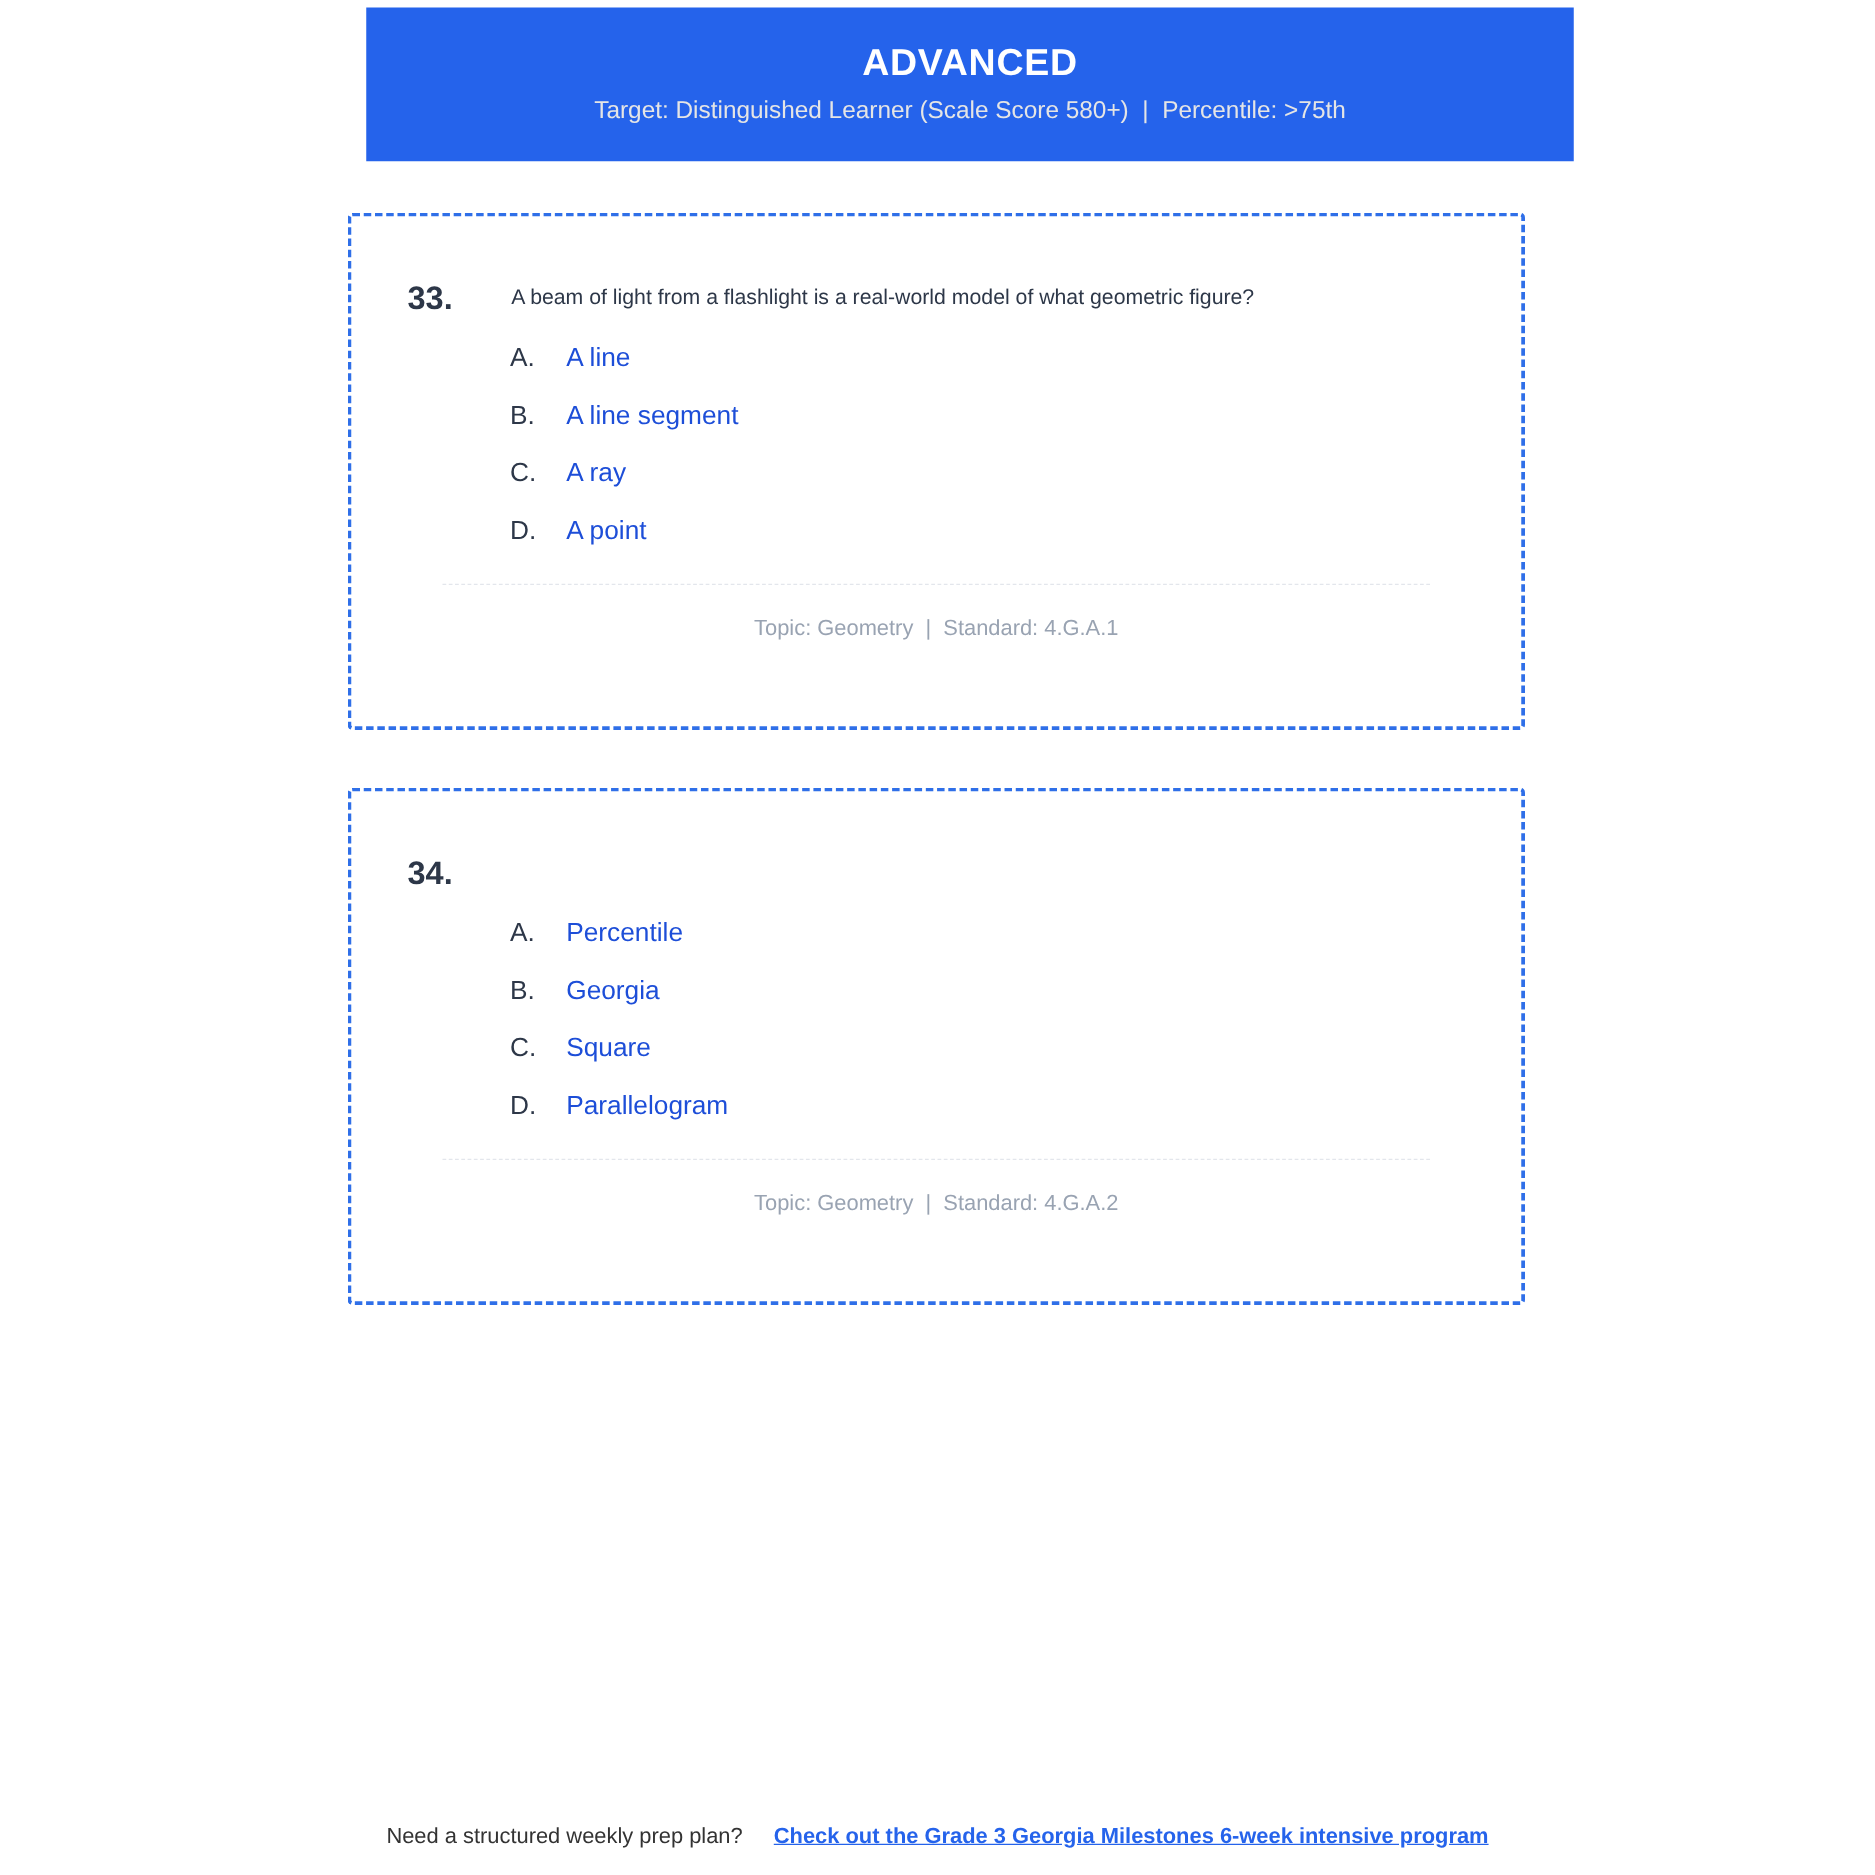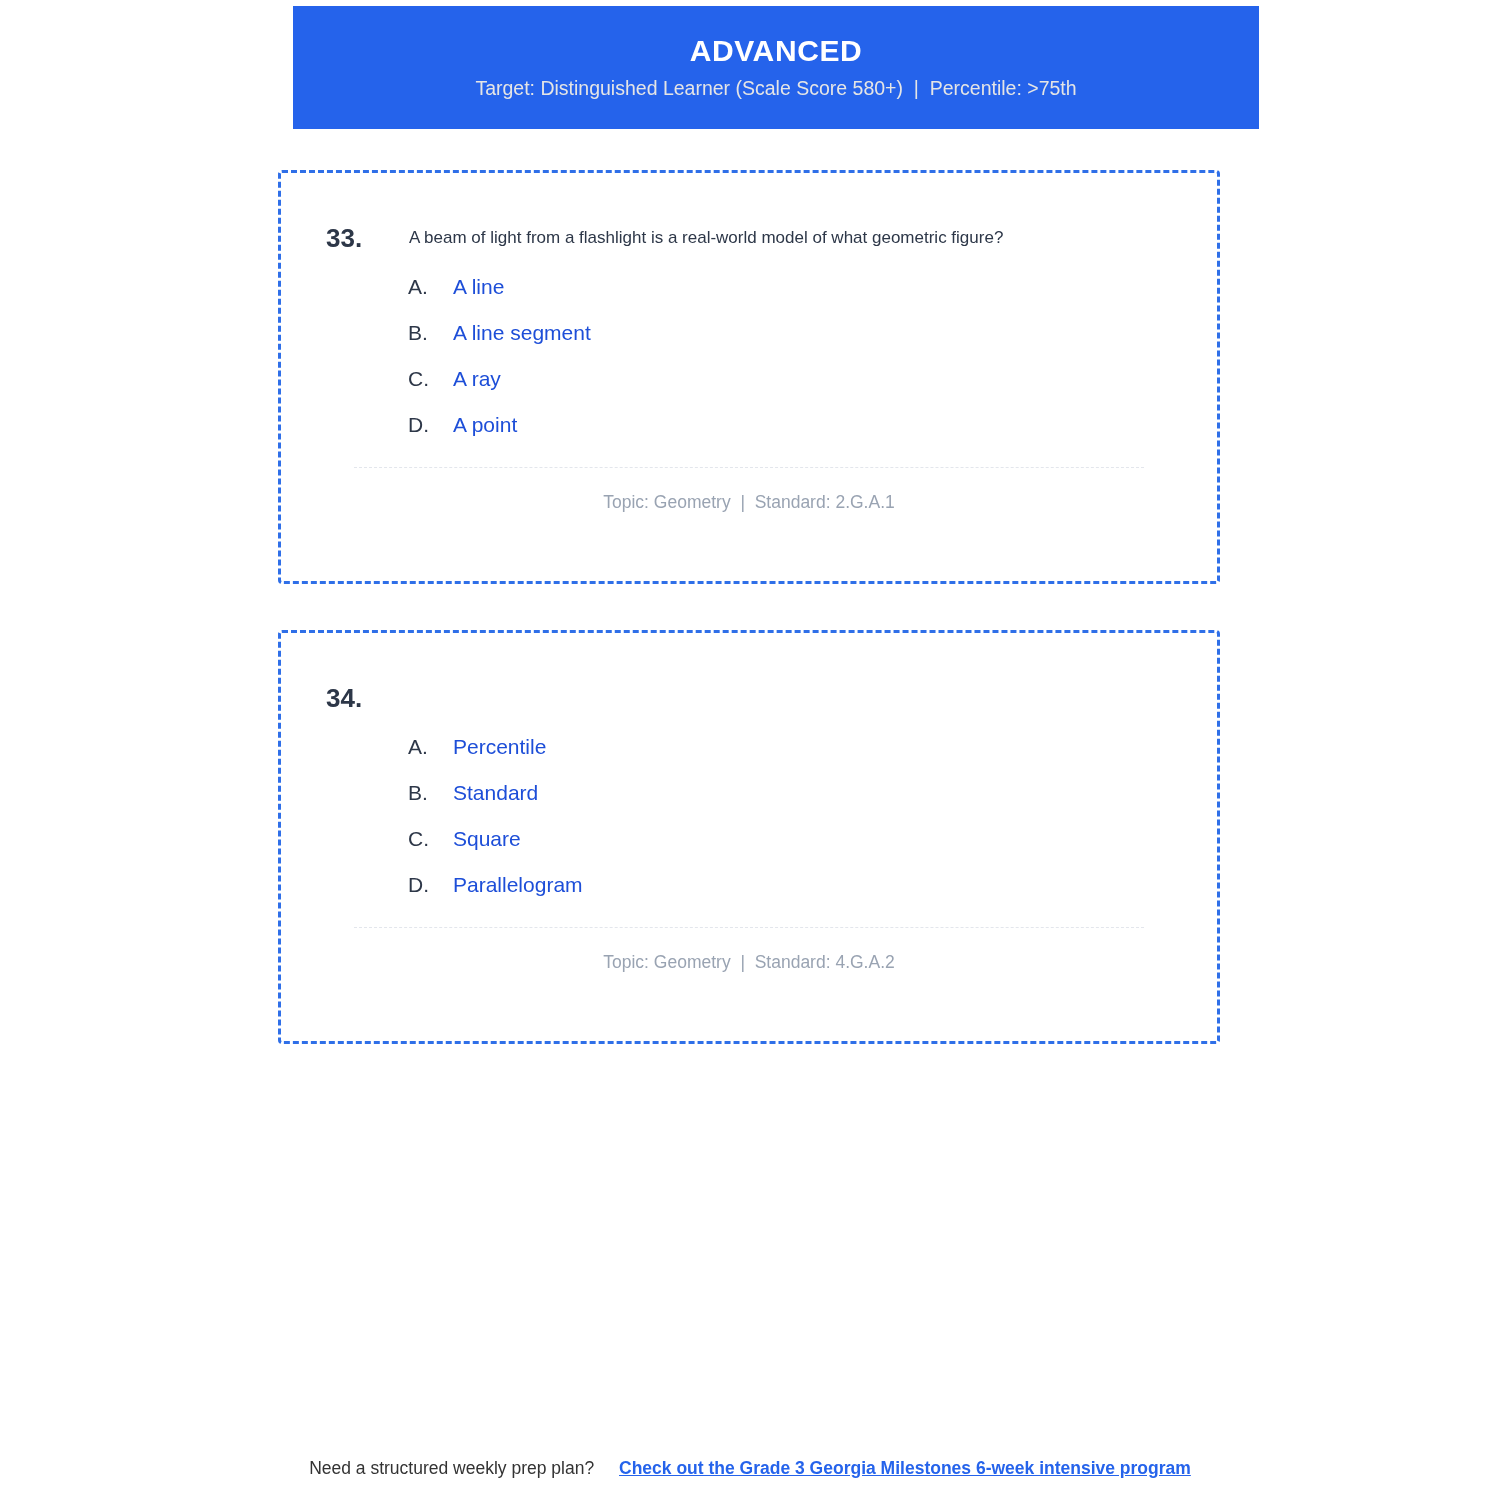--- a/index.html
+++ b/index.html
@@ -185,37 +185,37 @@
         <li class="option">
           <span class="option-letter">C.</span>
           <span class="option-text">A ray</span>
         </li>
         <li class="option">
           <span class="option-letter">D.</span>
           <span class="option-text">A point</span>
         </li>
       </ul>
       <hr class="meta-divider">
-      <div class="card-meta">Topic: Geometry  |  Standard: 2.G.A.1</div>
+      <div class="card-meta">Topic: Geometry  |  Standard: 4.G.A.1</div>
     </div>
   </div>
 
   <div class="card" id="card-1">
     <div class="card-inner">
       <div class="q-row">
         <div class="q-number">34.</div>
       </div>
       <ul class="options">
         <li class="option">
           <span class="option-letter">A.</span>
           <span class="option-text">Percentile</span>
         </li>
         <li class="option">
           <span class="option-letter">B.</span>
-          <span class="option-text">Standard</span>
+          <span class="option-text">Georgia</span>
         </li>
         <li class="option">
           <span class="option-letter">C.</span>
           <span class="option-text">Square</span>
         </li>
         <li class="option">
           <span class="option-letter">D.</span>
           <span class="option-text">Parallelogram</span>
         </li>
       </ul>

